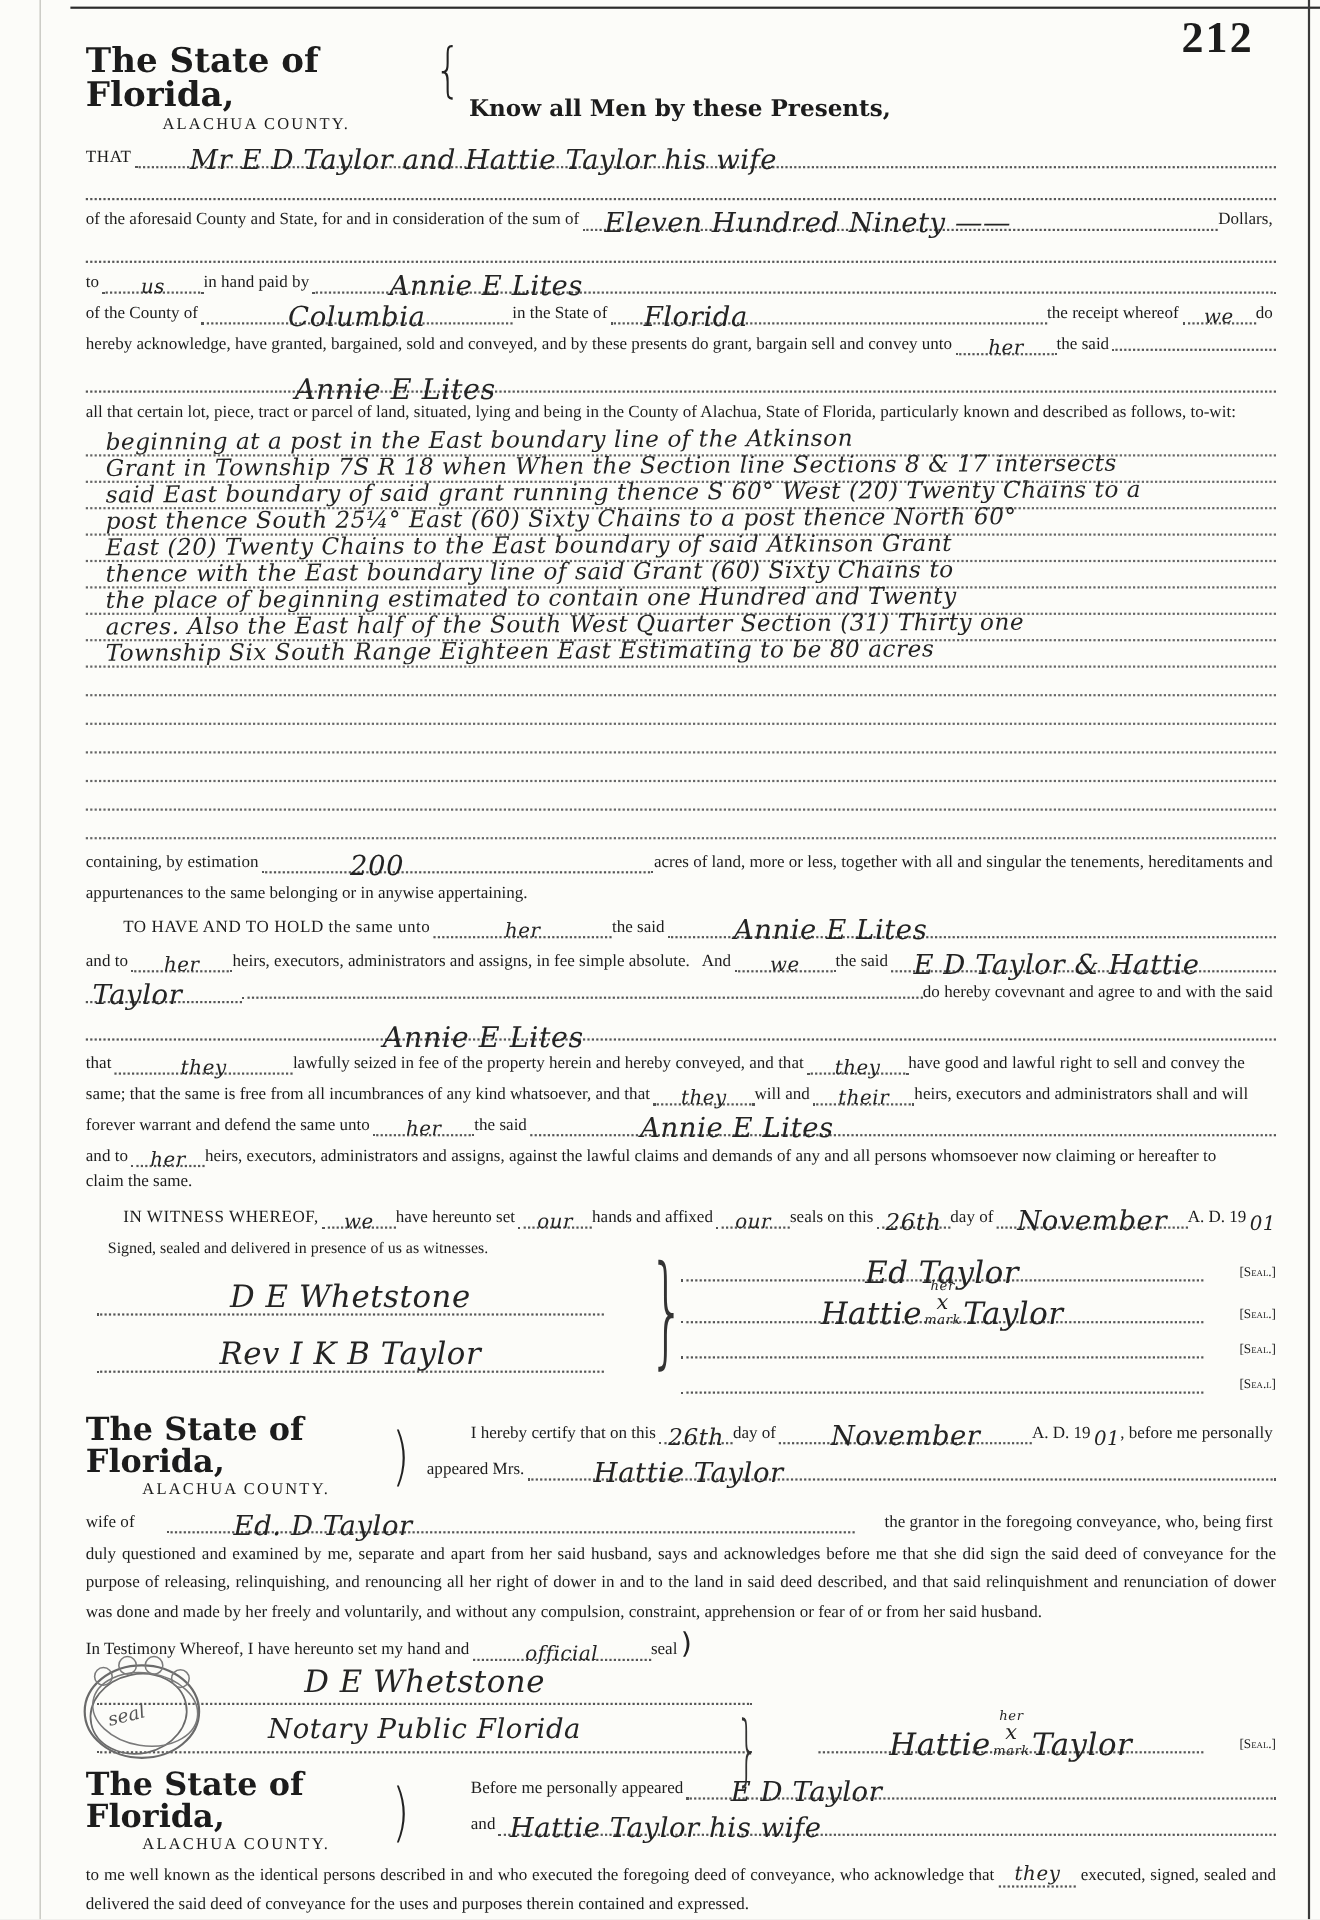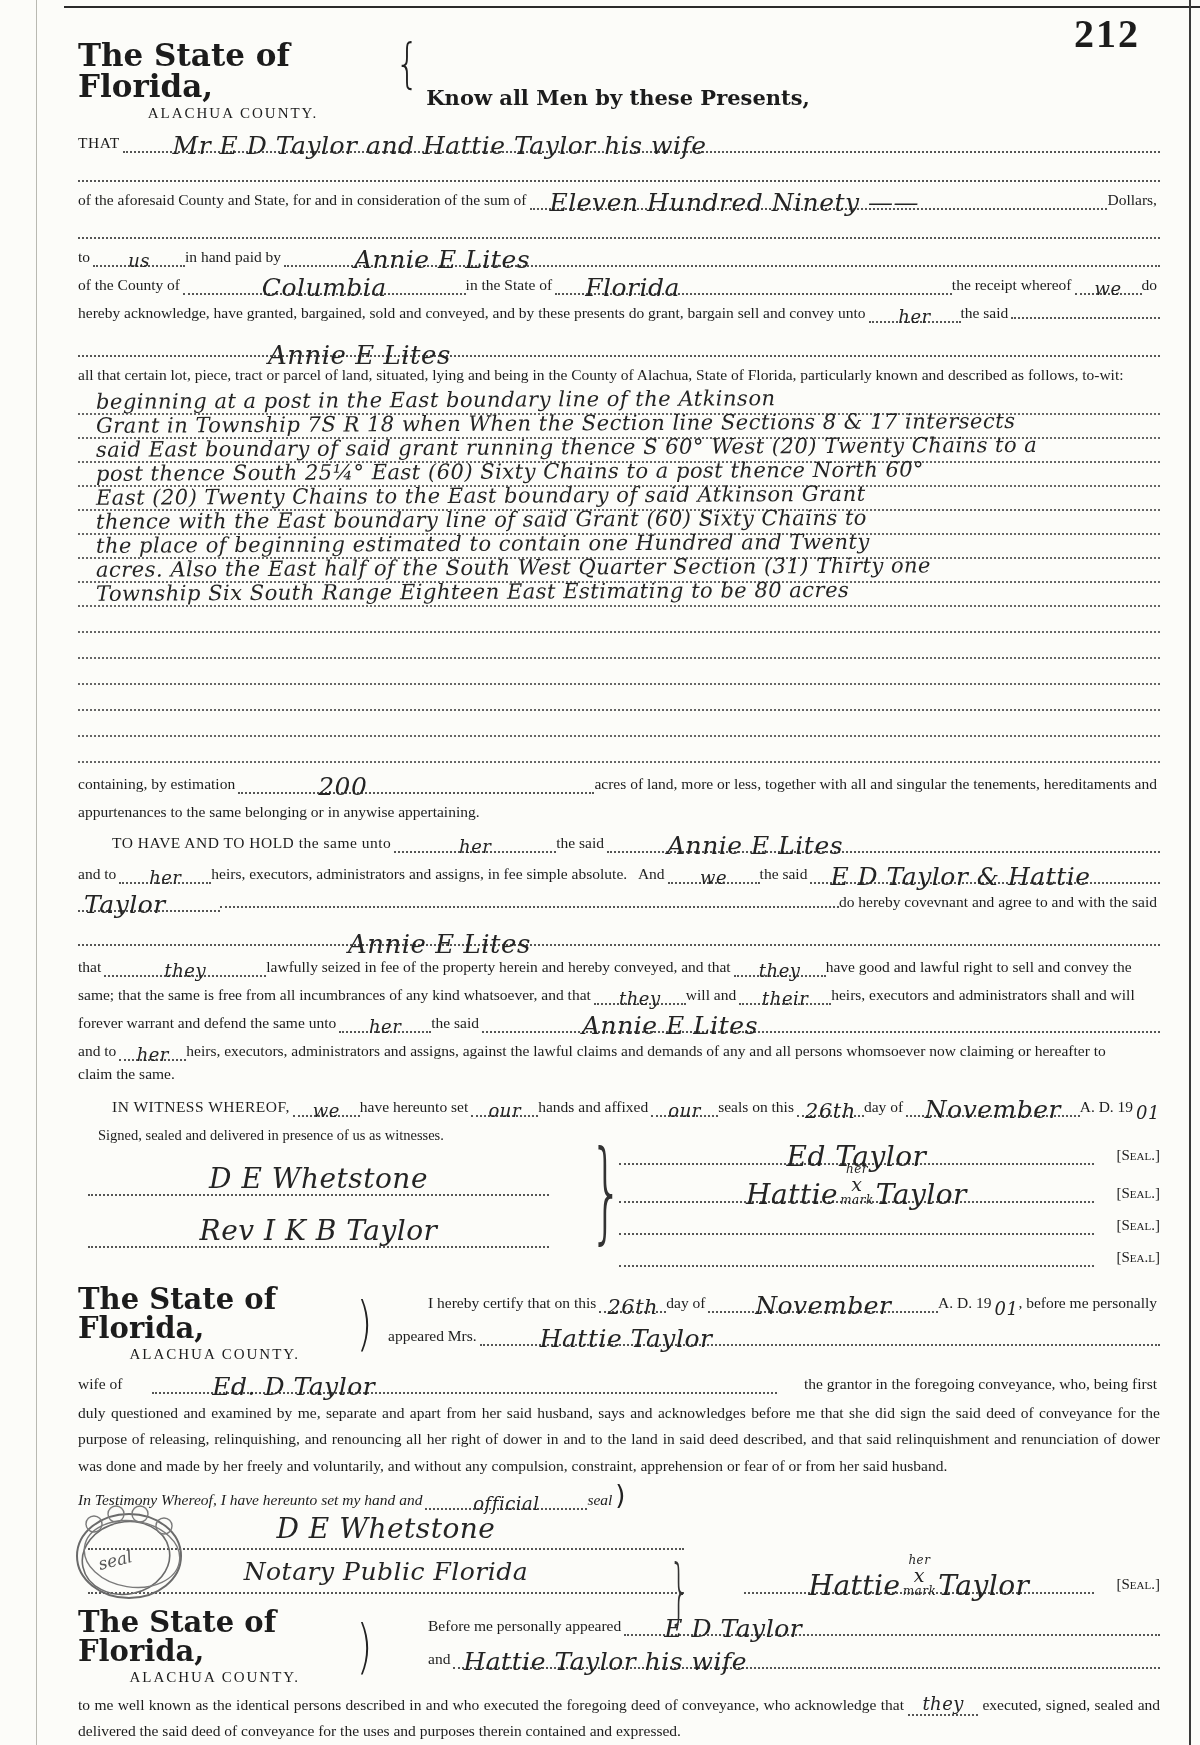--- a/index.html
+++ b/index.html
@@ -17,21 +17,21 @@
   .gothic.md{font-size:21px;align-self:flex-end;margin-bottom:14px;}
   .county{font-size:15px;letter-spacing:2px;text-align:center;margin-top:3px;}
   .br{font-family:"DejaVu Sans",sans-serif;color:#222;}
   .br.open::before{content:"{";}
   .br.paren::before{content:")";}
   .br.h1{font-size:54px;font-weight:200;line-height:.9;transform:scaleX(.7);margin:0 2px;}
 
   
   .line{display:flex;align-items:flex-end;height:25px;margin-top:3px;}
   .p{font-size:15.5px;line-height:1.15;white-space:pre;padding:0 3px 1px 0;}
-  .p.it{font-style:italic;}
+  .p.it{}
   .p.caps{letter-spacing:.5px;}
   .blank{border-bottom:2px dotted #555;display:flex;align-items:flex-end;justify-content:center;padding:0 6px;}
   .b-xs{min-width:55px;} .b-sm{min-width:80px;} .b-md{min-width:150px;} .b-lg{flex:1;}
   .jl{justify-content:flex-start;}
   .fill{flex:1;border-bottom:2px dotted #555;height:1px;align-self:flex-end;margin-bottom:4px;}
   .dot{height:24px;border-bottom:2px dotted #555;margin-top:3px;}
 
   
   .hw{font-family:"DejaVu Serif",serif;font-style:italic;font-size:21px;line-height:.8;
       margin-bottom:-5px;white-space:nowrap;color:#242424;letter-spacing:.5px;}
@@ -57,21 +57,21 @@
   .wsig{border-bottom:2px dotted #555;margin:24px 30px 0 10px;text-align:center;height:26px;}
   .wsig .hw{display:inline-block;}
   .bracebig{position:absolute;right:-4px;top:0;font-size:96px;font-weight:200;
             font-family:"DejaVu Sans",sans-serif;transform:scale(.55,1.15);transform-origin:top right;color:#333;}
   .bracebig::before{content:"}";}
   .sigright{flex:1;display:flex;flex-direction:column;justify-content:flex-start;}
   .sealrow{display:flex;align-items:flex-end;height:26px;margin-top:6px;}
   .sealrow.tall{height:32px;}
   .sealline{flex:1;border-bottom:2px dotted #555;text-align:center;height:100%;
             display:flex;align-items:flex-end;justify-content:center;}
-  .sealtag{width:60px;text-align:right;font-size:15px;font-variant:small-caps;padding:0 0 1px 6px;white-space:nowrap;}
+  .sealtag{width:60px;text-align:right;font-size:12px;font-variant:small-caps;padding:0 0 1px 6px;white-space:nowrap;}
 
   .xstack{display:inline-flex;flex-direction:column;align-items:center;line-height:1;
           vertical-align:-10px;margin:0 2px;}
   .xstack .tiny{font-size:12px;font-style:italic;font-family:"DejaVu Serif",serif;}
   .xstack .x{font-size:19px;font-style:italic;font-family:"DejaVu Serif",serif;}
 
   
   .certrow{display:flex;align-items:flex-start;margin-top:18px;}
   .headmini{width:300px;flex:0 0 auto;}
   .headmini .gothic{font-size:29px;}

